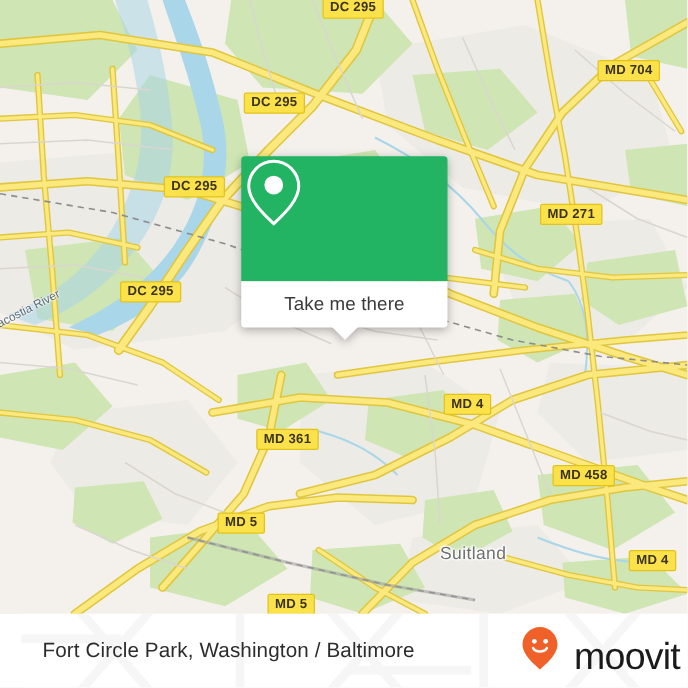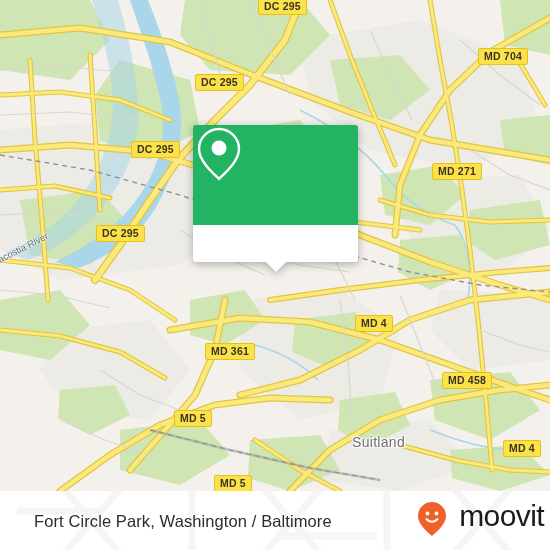--- a/index.html
+++ b/index.html
@@ -95,21 +95,21 @@
     position:absolute;left:17px;top:491px;width:541px;height:59px;
     background:#ffffff;overflow:hidden;
   }
   .footer-watermark{position:absolute;left:0;top:0;opacity:.55;}
   .footer-title{
     position:absolute;left:17px;top:50%;transform:translateY(-50%);
     font-size:16.5px;color:#2c2c2c;letter-spacing:.1px;white-space:nowrap;
   }
   .brand{
     position:absolute;right:14px;top:50%;transform:translateY(-50%);
-    display:flex;align-items:flex-start;gap:12px;
+    display:flex;align-items:flex-end;gap:12px;
   }
   .brand-text{
     font-size:30px;color:#1b1b1b;letter-spacing:-0.6px;
     line-height:30px;font-weight:normal;
   }
 </style>
 </head>
 <body>
 
 <div id="root">
@@ -286,20 +286,21 @@
     <div class="card">
       <div class="card-top">
         <span>
           <svg width="52" height="58" viewBox="0 0 52 58" fill="none">
             <path d="M26 4 C15 4 6 13 6 24 C6 36 20 48 26 54 C32 48 46 36 46 24 C46 13 37 4 26 4 Z" stroke="#ffffff" stroke-width="2.4" fill="none"></path>
             <circle cx="26" cy="23" r="7.5" fill="#ffffff"></circle>
           </svg>
         </span>
       </div>
       <div class="card-bottom">
+        <span class="card-label">Take me there</span>
         <span class="card-tip"></span>
       </div>
     </div>
   </div>
 
   <div class="footer">
     <svg class="footer-watermark" width="550" height="59" viewBox="0 0 550 59">
       <g stroke="#eeeeee" stroke-width="7" fill="none">
         <path d="M40 -10 L110 70"></path>
         <path d="M110 -10 L40 70"></path>

